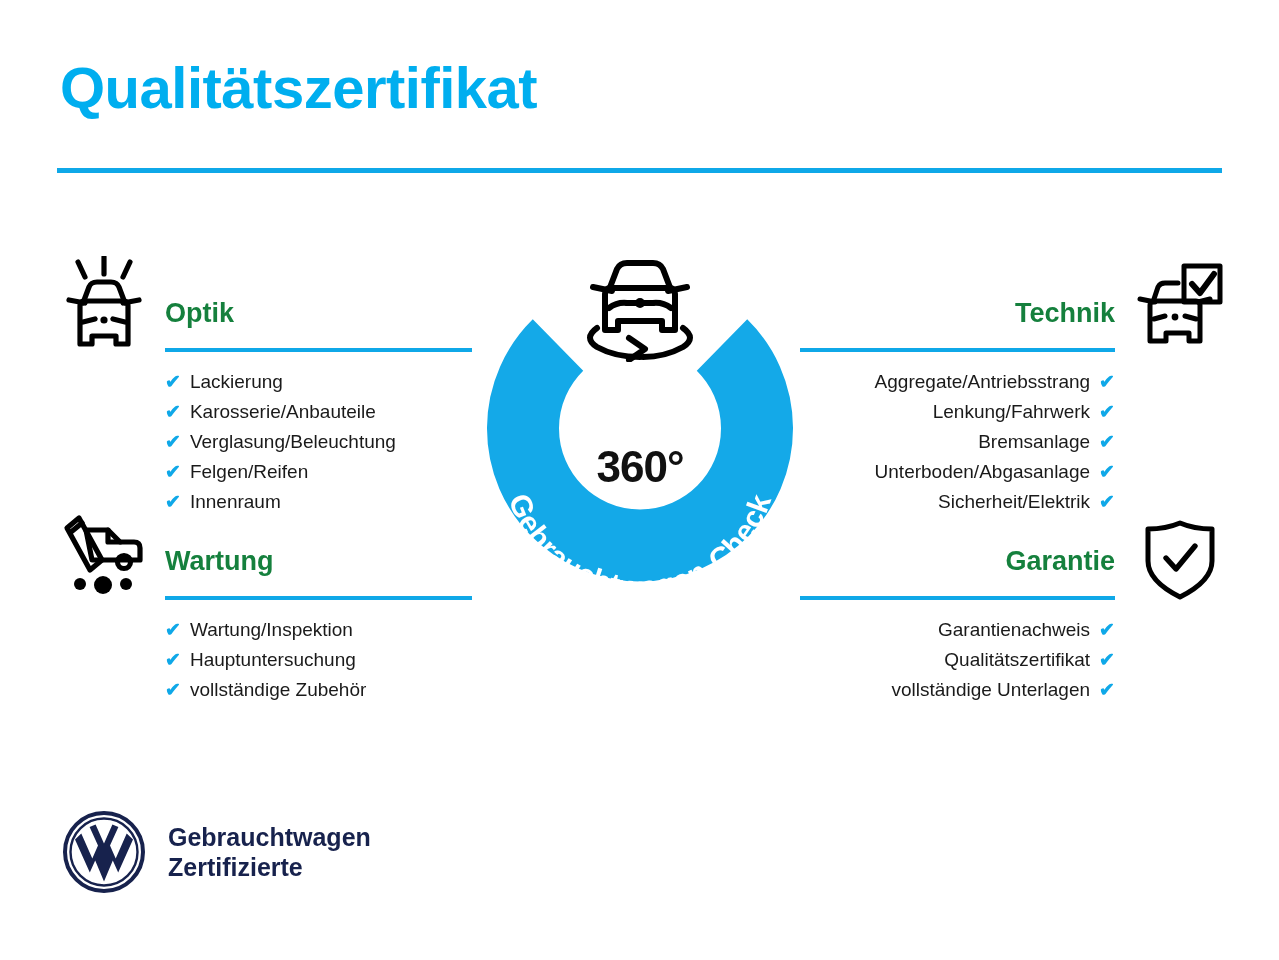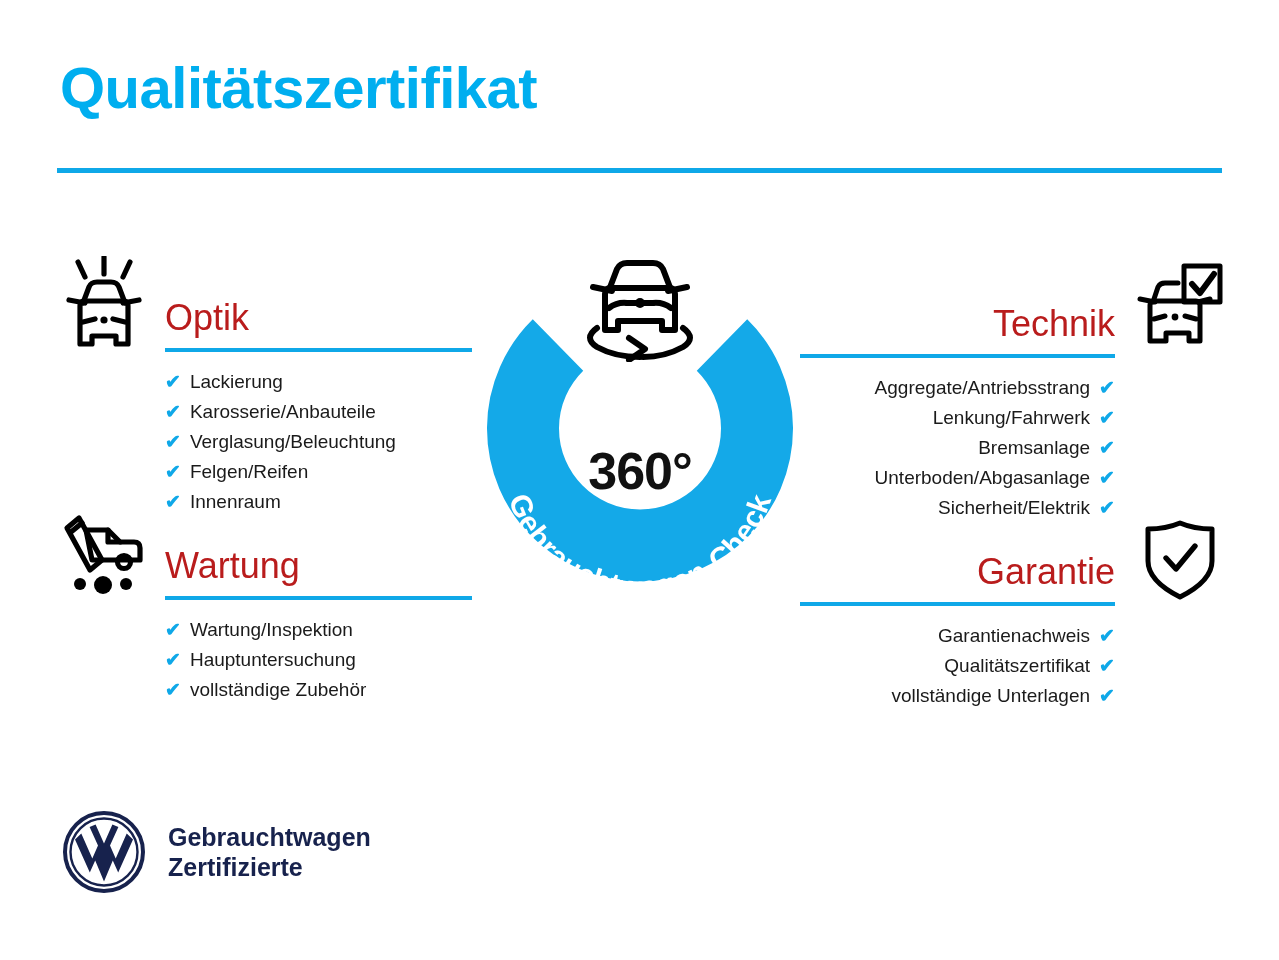--- a/index.html
+++ b/index.html
@@ -42,23 +42,23 @@
 
   
   .section {
     position: absolute;
   }
   .section-head {
     position: relative;
     height: 44px;
   }
   .section-title {
-    font-size: 36px;
-    font-weight: normal;
-    color: #b91c1c;
+    font-size: 27px;
+    font-weight: bold;
+    color: #15803d;
     line-height: 1;
     white-space: nowrap;
   }
   .section-rule {
     position: absolute;
     left: 0;
     bottom: -8px;
     width: 100%;
     height: 4px;
     background: #0FA8E8;
@@ -84,21 +84,21 @@
     font-weight: bold;
     line-height: 1;
   }
 
   
   .sec-left .section-title { text-align: left; }
   .sec-left .item { justify-content: flex-start; }
   .sec-left .check { margin-right: 9px; }
 
   
-  .sec-right .section-title { text-align: right; margin-top: 6px; }
+  .sec-right .section-title { text-align: right; }
   .sec-right .item { justify-content: flex-end; }
   .sec-right .check { margin-left: 9px; }
 
   
   .side-icon {
     position: absolute;
     color: #000;
   }
 
   
@@ -113,21 +113,21 @@
     position: absolute;
     left: 0;
     top: 0;
   }
   #badge-number {
     position: absolute;
     left: 0;
     top: 195px;
     width: 362px;
     text-align: center;
-    font-size: 52px;
+    font-size: 44px;
     font-weight: bold;
     color: #111;
     letter-spacing: -1px;
     line-height: 1;
   }
   #badge-car-icon {
     position: absolute;
     left: 108px;
     top: 0px;
   }

